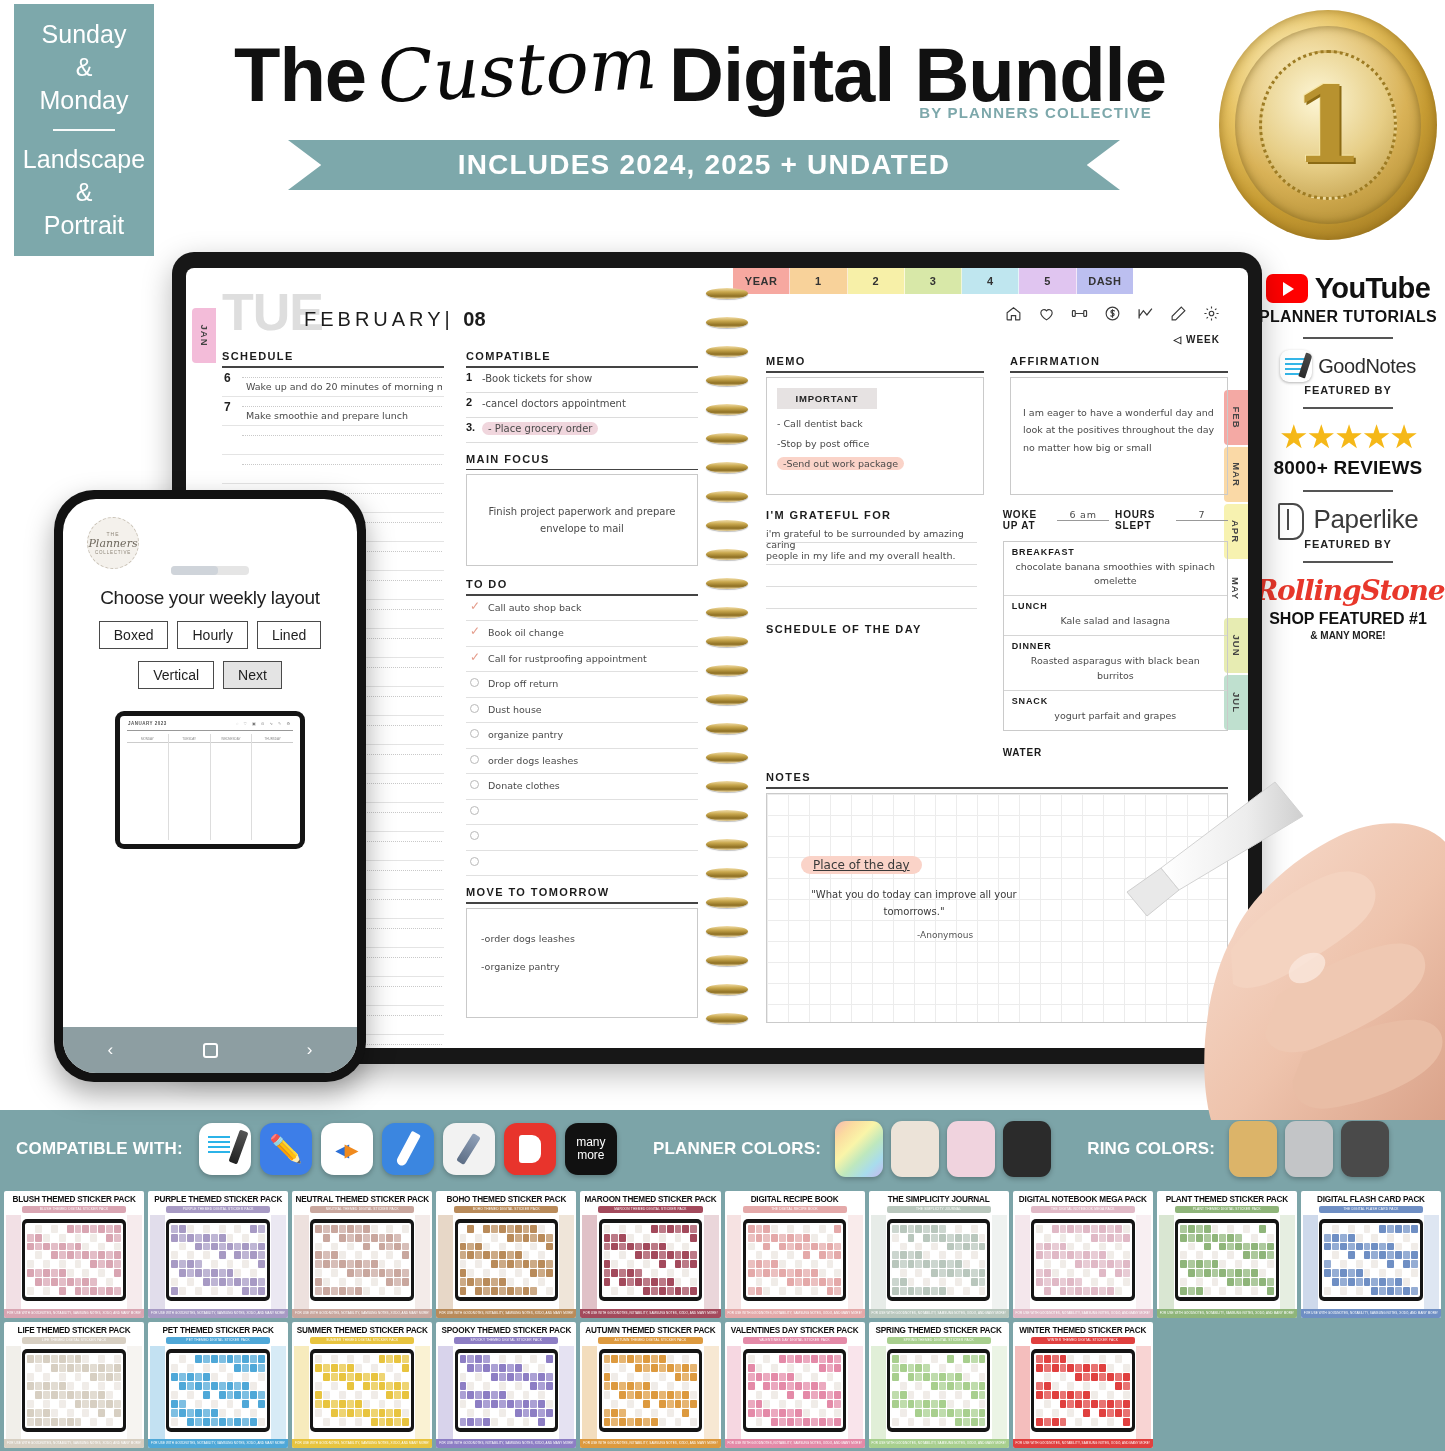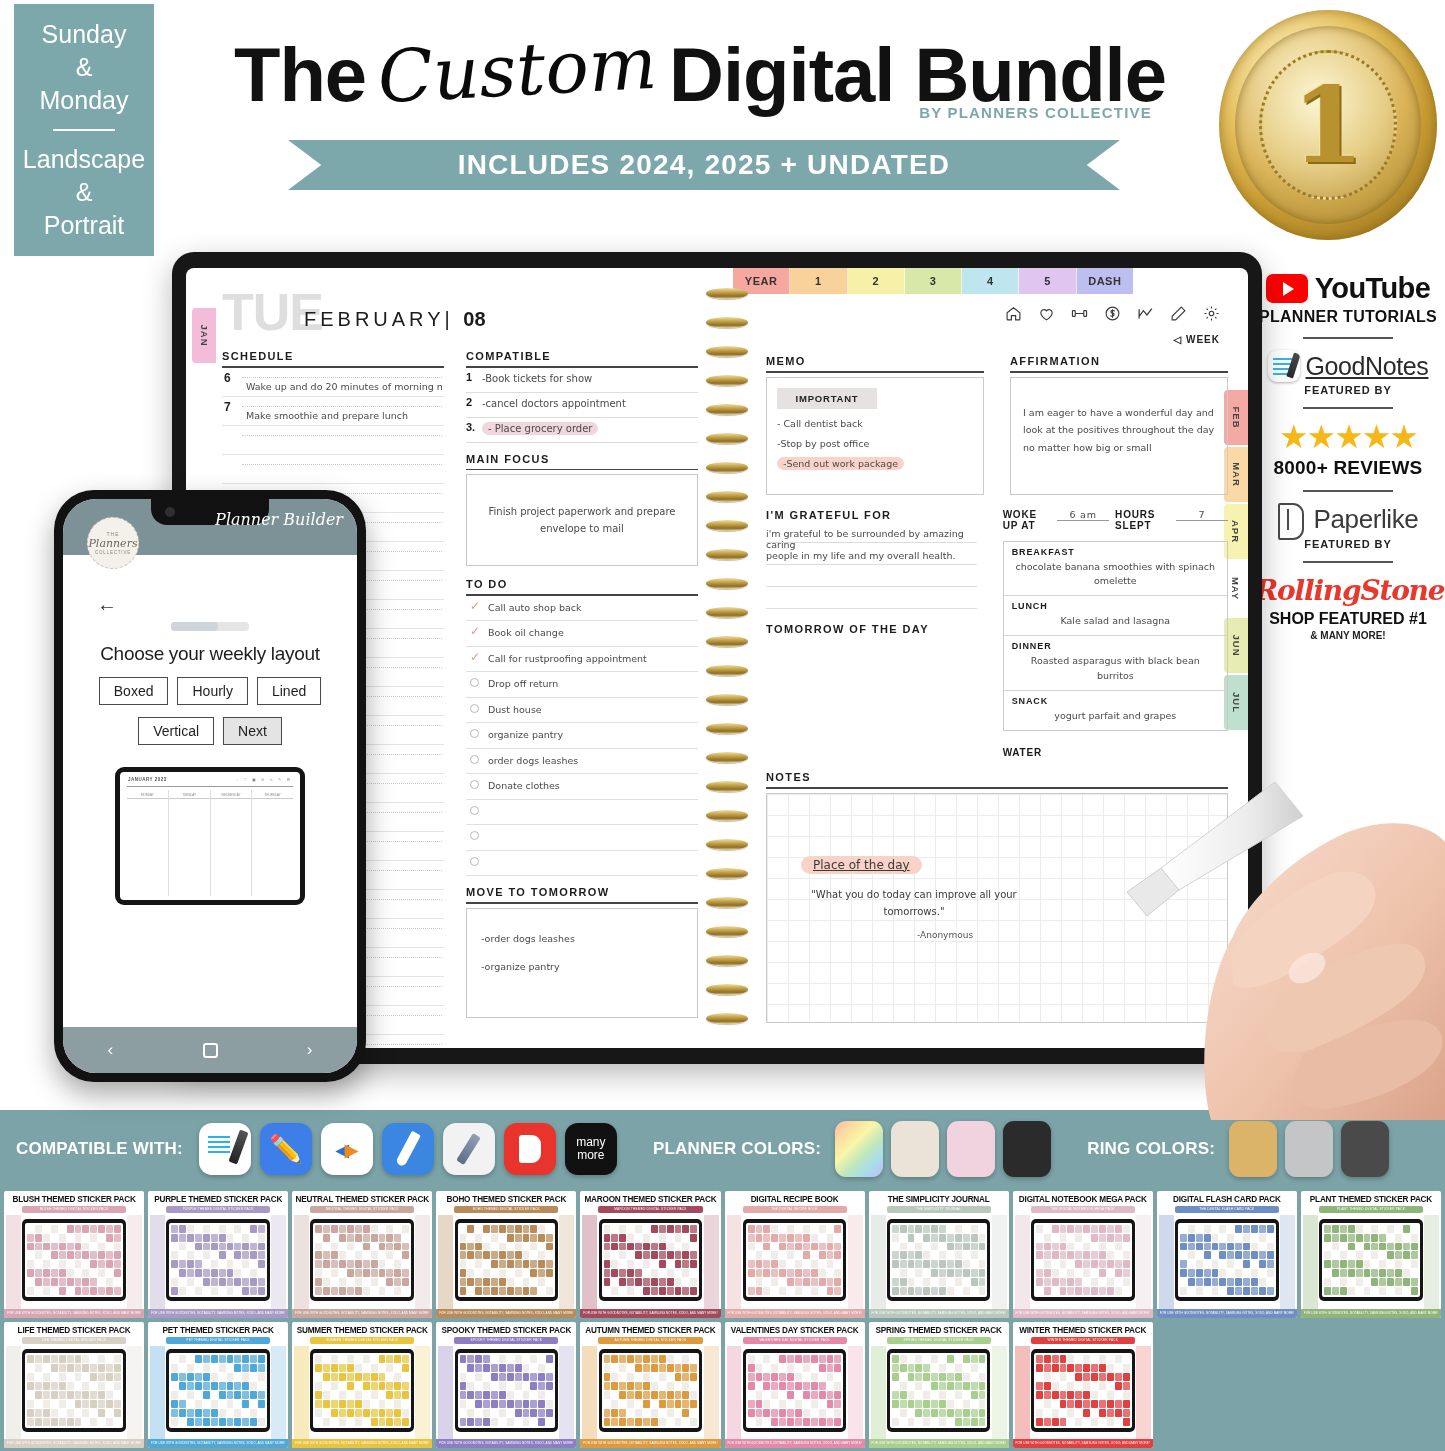--- a/index.html
+++ b/index.html
@@ -91,21 +91,21 @@
 
   .gn-row { display: flex; align-items: center; justify-content: center; gap: 6px; }
   .gn-icon {
     width: 32px; height: 32px; border-radius: 9px; background: #fff;
     box-shadow: 0 1px 3px rgba(0,0,0,.3); position: relative; overflow: hidden;
   }
   .gn-icon .lines { position: absolute; left: 5px; top: 8px; width: 20px; height: 17px;
     background: repeating-linear-gradient(to bottom, #35b6e8 0 2px, transparent 2px 5px); }
   .gn-icon .pen { position: absolute; right: 3px; top: 3px; width: 7px; height: 25px;
     background: linear-gradient(#4a4a4a, #2a2a2a); transform: rotate(18deg); border-radius: 1px; }
-  .gn-text { font-size: 25px; color: #2b2b2b; letter-spacing: -.4px; text-decoration: underline; }
+  .gn-text { font-size: 20px; color: #2b2b2b; letter-spacing: -.4px; }
 
   .stars { font-size: 33px; color: #f5b818; letter-spacing: -2px; line-height: 1; }
   .rev-text { font-size: 19px; font-weight: bold; color: #111; margin-top: 4px; letter-spacing: .2px; }
 
   .pl-row { display: flex; align-items: center; justify-content: center; gap: 7px; }
   .pl-mark { width: 29px; height: 33px; position: relative; }
   .pl-mark:before { content: ""; position: absolute; left: 0; top: 0; width: 22px; height: 33px;
     border: 2.5px solid #4a4a4a; border-radius: 2px 11px 11px 2px; }
   .pl-mark:after { content: ""; position: absolute; left: 9px; top: 6px; width: 2.5px; height: 21px; background: #4a4a4a; }
   .pl-text { font-size: 26px; color: #3a3a3a; letter-spacing: -.4px; }
@@ -714,21 +714,21 @@
       <div class="rcols" style="margin-top:14px">
         <div class="rcol">
           <div class="col-head">I'M GRATEFUL FOR</div>
           <div id="grat-lines">
               <div class="grat-line">i'm grateful to be surrounded by amazing caring</div>
               <div class="grat-line">people in my life and my overall health.</div>
               <div class="grat-line"></div>
               <div class="grat-line"></div>
             </div>
 
-          <div class="col-head" style="margin-top:14px">TOMORROW OF THE DAY</div>
+          <div class="col-head" style="margin-top:14px">SCHEDULE OF THE DAY</div>
         </div>
         <div class="rcol">
           <div class="woke-row">
             <span>WOKE UP AT</span>
             <span class="woke-val">6 am</span>
             <span>HOURS SLEPT</span>
             <span class="woke-val">7</span>
           </div>
           <div class="meal-box" id="meal-box">
               <div class="meal">
@@ -772,24 +772,20 @@
           <div class="qtext">"What you do today can improve all your tomorrows."</div>
           <div class="qauth">-Anonymous</div>
         </div>
       </div>
     </div>
   </div>
 </div>
 
 <div class="phone">
   <div class="phone-screen">
-    <div class="phone-top">
-      <div class="notch"></div>
-      <div class="pb-script">Planner Builder</div>
-    </div>
     <div class="plogo">
       <span class="t1">THE</span>
       <span class="t2">Planners</span>
       <span class="t3">COLLECTIVE</span>
     </div>
 
     <div class="back-arrow">←</div>
     <div class="prog">
         <i></i>
       </div>
@@ -1818,20 +1814,135 @@
             <span class="sticker-dot" style="background:#f0ece8"></span>
             <span class="sticker-dot" style="background:#ffffff"></span>
         </div>
       </div>
     </div>
     <div class="card-foot" style="background:#e0b9c6">
         <span>FOR USE WITH GOODNOTES, NOTABILITY, SAMSUNG NOTES, XODO, AND MANY MORE!</span>
       </div>
   </div>
   <div class="card">
+    <div class="card-title">PLANT THEMED STICKER PACK</div>
+    <div class="card-sub" style="background:#8fb57a">
+        <span>PLANT THEMED DIGITAL STICKER PACK</span>
+      </div>
+    <div class="card-body">
+      <div class="bg-strips">
+        <span class="bg-strip" style="background:#8fb57a66"></span>
+        <span class="bg-strip" style="background:#8fb57a44"></span>
+      </div>
+      <div class="mini-pad">
+        <div class="mini-pad-in" style="grid-template-columns:repeat(12,1fr)">
+          <span class="sticker-dot" style="background:#8fb57abb"></span>
+            <span class="sticker-dot" style="background:#8fb57a"></span>
+            <span class="sticker-dot" style="background:#8fb57abb"></span>
+            <span class="sticker-dot" style="background:#8fb57a"></span>
+            <span class="sticker-dot" style="background:#f0ece8"></span>
+            <span class="sticker-dot" style="background:#ffffff"></span>
+            <span class="sticker-dot" style="background:#f0ece8"></span>
+            <span class="sticker-dot" style="background:#ffffff"></span>
+            <span class="sticker-dot" style="background:#f0ece8"></span>
+            <span class="sticker-dot" style="background:#ffffff"></span>
+            <span class="sticker-dot" style="background:#8fb57a"></span>
+            <span class="sticker-dot" style="background:#ffffff"></span>
+            <span class="sticker-dot" style="background:#8fb57a"></span>
+            <span class="sticker-dot" style="background:#8fb57abb"></span>
+            <span class="sticker-dot" style="background:#8fb57a"></span>
+            <span class="sticker-dot" style="background:#8fb57abb"></span>
+            <span class="sticker-dot" style="background:#8fb57a"></span>
+            <span class="sticker-dot" style="background:#8fb57abb"></span>
+            <span class="sticker-dot" style="background:#8fb57a"></span>
+            <span class="sticker-dot" style="background:#8fb57abb"></span>
+            <span class="sticker-dot" style="background:#ffffff"></span>
+            <span class="sticker-dot" style="background:#f0ece8"></span>
+            <span class="sticker-dot" style="background:#ffffff"></span>
+            <span class="sticker-dot" style="background:#f0ece8"></span>
+            <span class="sticker-dot" style="background:#ffffff"></span>
+            <span class="sticker-dot" style="background:#f0ece8"></span>
+            <span class="sticker-dot" style="background:#ffffff"></span>
+            <span class="sticker-dot" style="background:#8fb57a"></span>
+            <span class="sticker-dot" style="background:#ffffff"></span>
+            <span class="sticker-dot" style="background:#8fb57a"></span>
+            <span class="sticker-dot" style="background:#8fb57abb"></span>
+            <span class="sticker-dot" style="background:#8fb57a"></span>
+            <span class="sticker-dot" style="background:#8fb57abb"></span>
+            <span class="sticker-dot" style="background:#8fb57a"></span>
+            <span class="sticker-dot" style="background:#8fb57abb"></span>
+            <span class="sticker-dot" style="background:#8fb57a"></span>
+            <span class="sticker-dot" style="background:#f0ece8"></span>
+            <span class="sticker-dot" style="background:#ffffff"></span>
+            <span class="sticker-dot" style="background:#f0ece8"></span>
+            <span class="sticker-dot" style="background:#ffffff"></span>
+            <span class="sticker-dot" style="background:#f0ece8"></span>
+            <span class="sticker-dot" style="background:#ffffff"></span>
+            <span class="sticker-dot" style="background:#f0ece8"></span>
+            <span class="sticker-dot" style="background:#ffffff"></span>
+            <span class="sticker-dot" style="background:#8fb57a"></span>
+            <span class="sticker-dot" style="background:#8fb57abb"></span>
+            <span class="sticker-dot" style="background:#8fb57a"></span>
+            <span class="sticker-dot" style="background:#8fb57abb"></span>
+            <span class="sticker-dot" style="background:#8fb57a"></span>
+            <span class="sticker-dot" style="background:#8fb57abb"></span>
+            <span class="sticker-dot" style="background:#8fb57a"></span>
+            <span class="sticker-dot" style="background:#8fb57abb"></span>
+            <span class="sticker-dot" style="background:#8fb57a"></span>
+            <span class="sticker-dot" style="background:#f0ece8"></span>
+            <span class="sticker-dot" style="background:#ffffff"></span>
+            <span class="sticker-dot" style="background:#f0ece8"></span>
+            <span class="sticker-dot" style="background:#ffffff"></span>
+            <span class="sticker-dot" style="background:#f0ece8"></span>
+            <span class="sticker-dot" style="background:#ffffff"></span>
+            <span class="sticker-dot" style="background:#f0ece8"></span>
+            <span class="sticker-dot" style="background:#ffffff"></span>
+            <span class="sticker-dot" style="background:#8fb57a"></span>
+            <span class="sticker-dot" style="background:#8fb57abb"></span>
+            <span class="sticker-dot" style="background:#8fb57a"></span>
+            <span class="sticker-dot" style="background:#8fb57abb"></span>
+            <span class="sticker-dot" style="background:#8fb57a"></span>
+            <span class="sticker-dot" style="background:#8fb57abb"></span>
+            <span class="sticker-dot" style="background:#8fb57a"></span>
+            <span class="sticker-dot" style="background:#8fb57abb"></span>
+            <span class="sticker-dot" style="background:#8fb57a"></span>
+            <span class="sticker-dot" style="background:#f0ece8"></span>
+            <span class="sticker-dot" style="background:#ffffff"></span>
+            <span class="sticker-dot" style="background:#f0ece8"></span>
+            <span class="sticker-dot" style="background:#ffffff"></span>
+            <span class="sticker-dot" style="background:#f0ece8"></span>
+            <span class="sticker-dot" style="background:#ffffff"></span>
+            <span class="sticker-dot" style="background:#f0ece8"></span>
+            <span class="sticker-dot" style="background:#ffffff"></span>
+            <span class="sticker-dot" style="background:#8fb57a"></span>
+            <span class="sticker-dot" style="background:#8fb57abb"></span>
+            <span class="sticker-dot" style="background:#8fb57a"></span>
+            <span class="sticker-dot" style="background:#8fb57abb"></span>
+            <span class="sticker-dot" style="background:#8fb57a"></span>
+            <span class="sticker-dot" style="background:#8fb57abb"></span>
+            <span class="sticker-dot" style="background:#8fb57a"></span>
+            <span class="sticker-dot" style="background:#8fb57abb"></span>
+            <span class="sticker-dot" style="background:#8fb57a"></span>
+            <span class="sticker-dot" style="background:#f0ece8"></span>
+            <span class="sticker-dot" style="background:#ffffff"></span>
+            <span class="sticker-dot" style="background:#f0ece8"></span>
+            <span class="sticker-dot" style="background:#ffffff"></span>
+            <span class="sticker-dot" style="background:#f0ece8"></span>
+            <span class="sticker-dot" style="background:#ffffff"></span>
+            <span class="sticker-dot" style="background:#f0ece8"></span>
+            <span class="sticker-dot" style="background:#ffffff"></span>
+            <span class="sticker-dot" style="background:#8fb57a"></span>
+        </div>
+      </div>
+    </div>
+    <div class="card-foot" style="background:#8fb57a">
+        <span>FOR USE WITH GOODNOTES, NOTABILITY, SAMSUNG NOTES, XODO, AND MANY MORE!</span>
+      </div>
+  </div>
+  <div class="card">
     <div class="card-title">DIGITAL FLASH CARD PACK</div>
     <div class="card-sub" style="background:#6f8fc4">
         <span>THE DIGITAL FLASH CARD PACK</span>
       </div>
     <div class="card-body">
       <div class="bg-strips">
         <span class="bg-strip" style="background:#6f8fc466"></span>
         <span class="bg-strip" style="background:#6f8fc444"></span>
       </div>
       <div class="mini-pad">
@@ -1929,135 +2040,20 @@
             <span class="sticker-dot" style="background:#6f8fc4"></span>
             <span class="sticker-dot" style="background:#6f8fc4bb"></span>
             <span class="sticker-dot" style="background:#6f8fc4"></span>
             <span class="sticker-dot" style="background:#6f8fc4bb"></span>
             <span class="sticker-dot" style="background:#6f8fc4"></span>
             <span class="sticker-dot" style="background:#6f8fc4bb"></span>
         </div>
       </div>
     </div>
     <div class="card-foot" style="background:#6f8fc4">
-        <span>FOR USE WITH GOODNOTES, NOTABILITY, SAMSUNG NOTES, XODO, AND MANY MORE!</span>
-      </div>
-  </div>
-  <div class="card">
-    <div class="card-title">PLANT THEMED STICKER PACK</div>
-    <div class="card-sub" style="background:#8fb57a">
-        <span>PLANT THEMED DIGITAL STICKER PACK</span>
-      </div>
-    <div class="card-body">
-      <div class="bg-strips">
-        <span class="bg-strip" style="background:#8fb57a66"></span>
-        <span class="bg-strip" style="background:#8fb57a44"></span>
-      </div>
-      <div class="mini-pad">
-        <div class="mini-pad-in" style="grid-template-columns:repeat(12,1fr)">
-          <span class="sticker-dot" style="background:#8fb57abb"></span>
-            <span class="sticker-dot" style="background:#8fb57a"></span>
-            <span class="sticker-dot" style="background:#8fb57abb"></span>
-            <span class="sticker-dot" style="background:#8fb57a"></span>
-            <span class="sticker-dot" style="background:#f0ece8"></span>
-            <span class="sticker-dot" style="background:#ffffff"></span>
-            <span class="sticker-dot" style="background:#f0ece8"></span>
-            <span class="sticker-dot" style="background:#ffffff"></span>
-            <span class="sticker-dot" style="background:#f0ece8"></span>
-            <span class="sticker-dot" style="background:#ffffff"></span>
-            <span class="sticker-dot" style="background:#8fb57a"></span>
-            <span class="sticker-dot" style="background:#ffffff"></span>
-            <span class="sticker-dot" style="background:#8fb57a"></span>
-            <span class="sticker-dot" style="background:#8fb57abb"></span>
-            <span class="sticker-dot" style="background:#8fb57a"></span>
-            <span class="sticker-dot" style="background:#8fb57abb"></span>
-            <span class="sticker-dot" style="background:#8fb57a"></span>
-            <span class="sticker-dot" style="background:#8fb57abb"></span>
-            <span class="sticker-dot" style="background:#8fb57a"></span>
-            <span class="sticker-dot" style="background:#8fb57abb"></span>
-            <span class="sticker-dot" style="background:#ffffff"></span>
-            <span class="sticker-dot" style="background:#f0ece8"></span>
-            <span class="sticker-dot" style="background:#ffffff"></span>
-            <span class="sticker-dot" style="background:#f0ece8"></span>
-            <span class="sticker-dot" style="background:#ffffff"></span>
-            <span class="sticker-dot" style="background:#f0ece8"></span>
-            <span class="sticker-dot" style="background:#ffffff"></span>
-            <span class="sticker-dot" style="background:#8fb57a"></span>
-            <span class="sticker-dot" style="background:#ffffff"></span>
-            <span class="sticker-dot" style="background:#8fb57a"></span>
-            <span class="sticker-dot" style="background:#8fb57abb"></span>
-            <span class="sticker-dot" style="background:#8fb57a"></span>
-            <span class="sticker-dot" style="background:#8fb57abb"></span>
-            <span class="sticker-dot" style="background:#8fb57a"></span>
-            <span class="sticker-dot" style="background:#8fb57abb"></span>
-            <span class="sticker-dot" style="background:#8fb57a"></span>
-            <span class="sticker-dot" style="background:#f0ece8"></span>
-            <span class="sticker-dot" style="background:#ffffff"></span>
-            <span class="sticker-dot" style="background:#f0ece8"></span>
-            <span class="sticker-dot" style="background:#ffffff"></span>
-            <span class="sticker-dot" style="background:#f0ece8"></span>
-            <span class="sticker-dot" style="background:#ffffff"></span>
-            <span class="sticker-dot" style="background:#f0ece8"></span>
-            <span class="sticker-dot" style="background:#ffffff"></span>
-            <span class="sticker-dot" style="background:#8fb57a"></span>
-            <span class="sticker-dot" style="background:#8fb57abb"></span>
-            <span class="sticker-dot" style="background:#8fb57a"></span>
-            <span class="sticker-dot" style="background:#8fb57abb"></span>
-            <span class="sticker-dot" style="background:#8fb57a"></span>
-            <span class="sticker-dot" style="background:#8fb57abb"></span>
-            <span class="sticker-dot" style="background:#8fb57a"></span>
-            <span class="sticker-dot" style="background:#8fb57abb"></span>
-            <span class="sticker-dot" style="background:#8fb57a"></span>
-            <span class="sticker-dot" style="background:#f0ece8"></span>
-            <span class="sticker-dot" style="background:#ffffff"></span>
-            <span class="sticker-dot" style="background:#f0ece8"></span>
-            <span class="sticker-dot" style="background:#ffffff"></span>
-            <span class="sticker-dot" style="background:#f0ece8"></span>
-            <span class="sticker-dot" style="background:#ffffff"></span>
-            <span class="sticker-dot" style="background:#f0ece8"></span>
-            <span class="sticker-dot" style="background:#ffffff"></span>
-            <span class="sticker-dot" style="background:#8fb57a"></span>
-            <span class="sticker-dot" style="background:#8fb57abb"></span>
-            <span class="sticker-dot" style="background:#8fb57a"></span>
-            <span class="sticker-dot" style="background:#8fb57abb"></span>
-            <span class="sticker-dot" style="background:#8fb57a"></span>
-            <span class="sticker-dot" style="background:#8fb57abb"></span>
-            <span class="sticker-dot" style="background:#8fb57a"></span>
-            <span class="sticker-dot" style="background:#8fb57abb"></span>
-            <span class="sticker-dot" style="background:#8fb57a"></span>
-            <span class="sticker-dot" style="background:#f0ece8"></span>
-            <span class="sticker-dot" style="background:#ffffff"></span>
-            <span class="sticker-dot" style="background:#f0ece8"></span>
-            <span class="sticker-dot" style="background:#ffffff"></span>
-            <span class="sticker-dot" style="background:#f0ece8"></span>
-            <span class="sticker-dot" style="background:#ffffff"></span>
-            <span class="sticker-dot" style="background:#f0ece8"></span>
-            <span class="sticker-dot" style="background:#ffffff"></span>
-            <span class="sticker-dot" style="background:#8fb57a"></span>
-            <span class="sticker-dot" style="background:#8fb57abb"></span>
-            <span class="sticker-dot" style="background:#8fb57a"></span>
-            <span class="sticker-dot" style="background:#8fb57abb"></span>
-            <span class="sticker-dot" style="background:#8fb57a"></span>
-            <span class="sticker-dot" style="background:#8fb57abb"></span>
-            <span class="sticker-dot" style="background:#8fb57a"></span>
-            <span class="sticker-dot" style="background:#8fb57abb"></span>
-            <span class="sticker-dot" style="background:#8fb57a"></span>
-            <span class="sticker-dot" style="background:#f0ece8"></span>
-            <span class="sticker-dot" style="background:#ffffff"></span>
-            <span class="sticker-dot" style="background:#f0ece8"></span>
-            <span class="sticker-dot" style="background:#ffffff"></span>
-            <span class="sticker-dot" style="background:#f0ece8"></span>
-            <span class="sticker-dot" style="background:#ffffff"></span>
-            <span class="sticker-dot" style="background:#f0ece8"></span>
-            <span class="sticker-dot" style="background:#ffffff"></span>
-            <span class="sticker-dot" style="background:#8fb57a"></span>
-        </div>
-      </div>
-    </div>
-    <div class="card-foot" style="background:#8fb57a">
         <span>FOR USE WITH GOODNOTES, NOTABILITY, SAMSUNG NOTES, XODO, AND MANY MORE!</span>
       </div>
   </div>
   <div class="card">
     <div class="card-title">LIFE THEMED STICKER PACK</div>
     <div class="card-sub" style="background:#d7cfc2">
         <span>LIFE THEMED DIGITAL STICKER PACK</span>
       </div>
     <div class="card-body">
       <div class="bg-strips">

